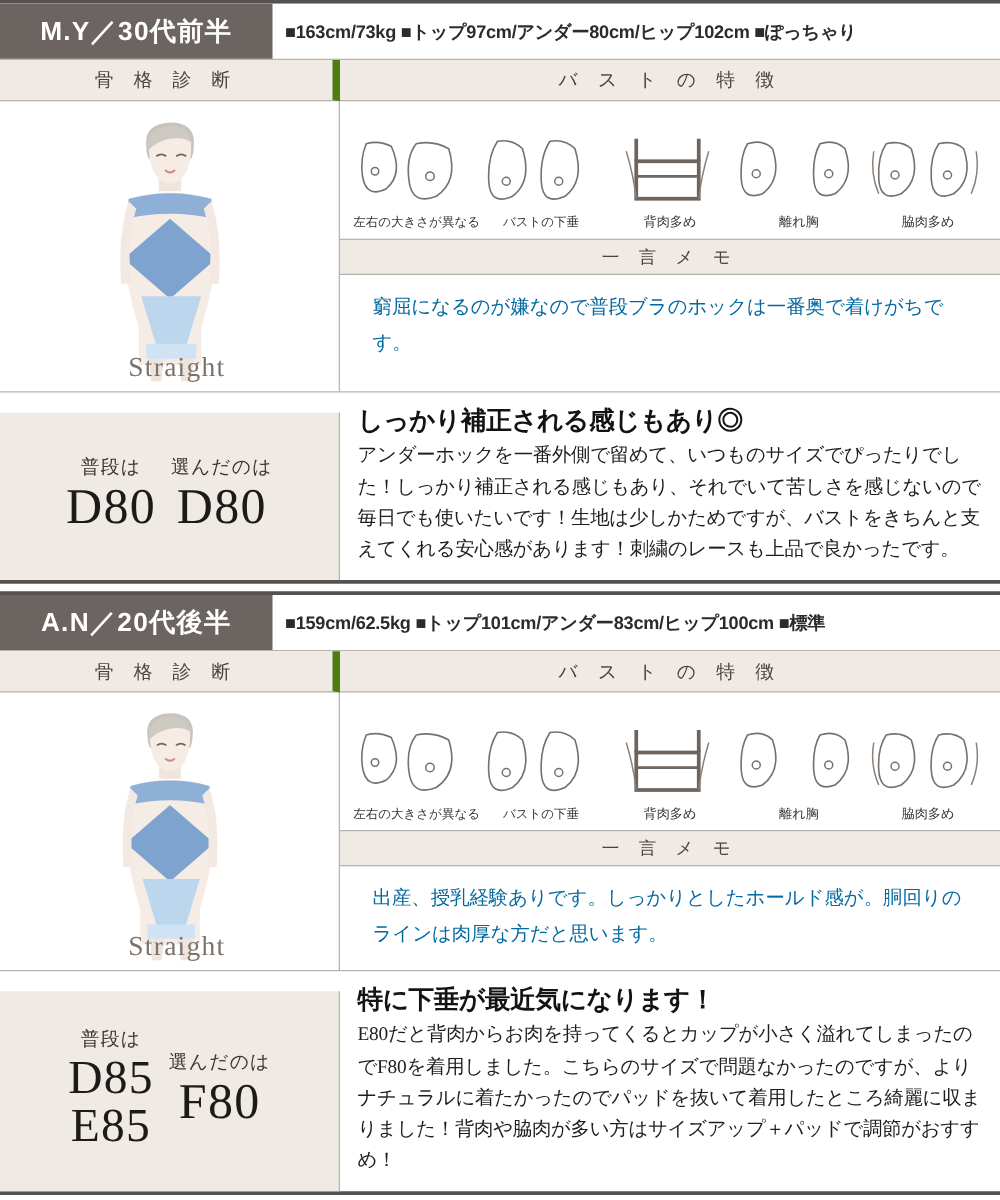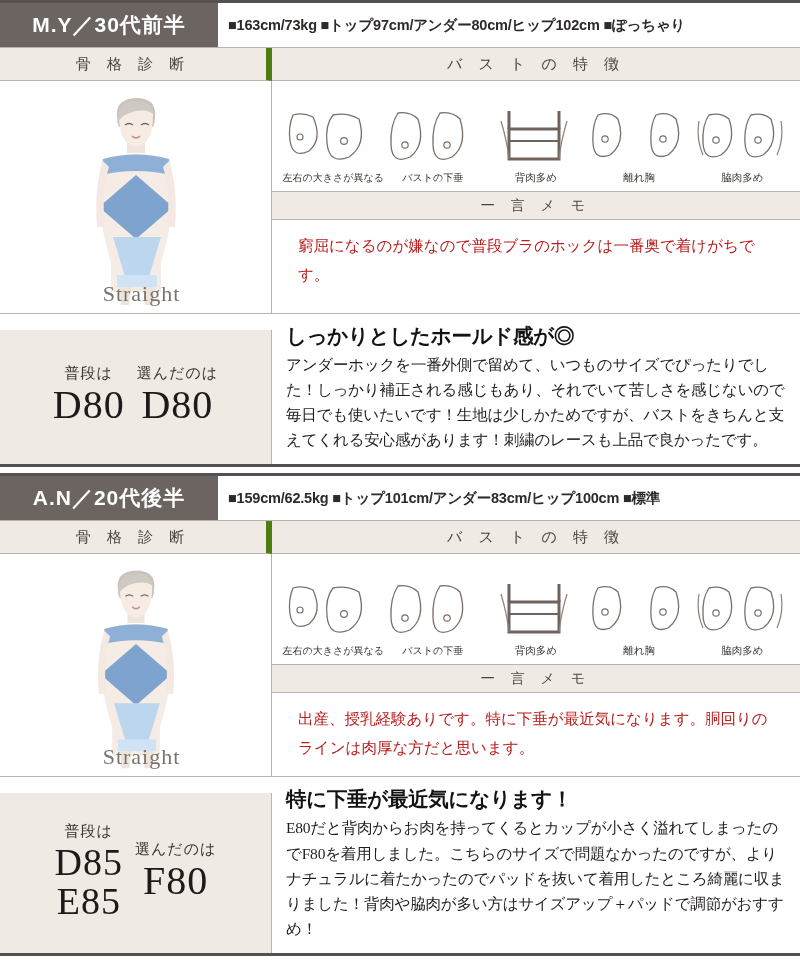--- a/index.html
+++ b/index.html
@@ -115,30 +115,30 @@
   }
   .bust-caption.small { font-size: 10px; }
 
   .memo-title {
     background: #efeae4;
     text-align: center;
     font-size: 14px;
     letter-spacing: 6px;
     color: #4a4440;
     padding: 5px 0 4px;
-    font-family: Liberation Sans, sans-serif;
+    font-family: Liberation Serif, serif;
     border-top: 1px solid #b9b3ad;
     border-bottom: 1px solid #b9b3ad;
     margin-top: 6px;
   }
   .memo-text {
     padding: 12px 22px 10px 26px;
     font-size: 15.5px;
     line-height: 1.85;
-    color: #b91c1c;
+    color: #0369a1;
   }
 
   
   .bottom-row {
     display: flex;
     border-top: 1px solid #b9b3ad;
   }
   .size-cell {
     width: 272px;
     background: #efeae4;
@@ -302,21 +302,21 @@
         <div class="size-group">
           <div class="size-label">普段は</div>
           <div class="size-value">D80</div>
         </div>
         <div class="size-group">
           <div class="size-label">選んだのは</div>
           <div class="size-value">D80</div>
         </div>
       </div>
       <div class="comment-cell">
-        <div class="comment-title">しっかりとしたホールド感が◎</div>
+        <div class="comment-title">しっかり補正される感じもあり◎</div>
         <div class="comment-text">アンダーホックを一番外側で留めて、いつものサイズでぴったりでした！しっかり補正される感じもあり、それでいて苦しさを感じないので毎日でも使いたいです！生地は少しかためですが、バストをきちんと支えてくれる安心感があります！刺繍のレースも上品で良かったです。</div>
       </div>
     </div>
   </div>
 
   <div class="review-block">
 
     <div class="hdr">
       <div class="hdr-name">A.N／20代後半</div>
       <div class="hdr-specs">■159cm/62.5kg ■トップ101cm/アンダー83cm/ヒップ100cm ■標準</div>
@@ -402,21 +402,21 @@
               <circle cx="21" cy="33" r="3.2" fill="none" stroke="#7a706a" stroke-width="1.2"></circle>
               <circle cx="63" cy="33" r="3.2" fill="none" stroke="#7a706a" stroke-width="1.2"></circle>
               <path d="M4 14 q-3 18 4 34 M86 14 q3 18 -4 34" stroke="#8a807a" stroke-width="1.2" fill="none"></path>
             </svg>
             <div class="bust-caption">脇肉多め</div>
           </div>
 
         </div>
 
         <div class="memo-title">一 言 メ モ</div>
-        <div class="memo-text">出産、授乳経験ありです。特に下垂が最近気になります。胴回りのラインは肉厚な方だと思います。</div>
+        <div class="memo-text">出産、授乳経験ありです。しっかりとしたホールド感が。胴回りのラインは肉厚な方だと思います。</div>
       </div>
     </div>
 
     <div class="bottom-row">
       <div class="size-cell">
         <div class="size-group">
           <div class="size-label">普段は</div>
           <div class="size-value stacked">D85</div>
           <div class="size-value stacked">E85</div>
         </div>

